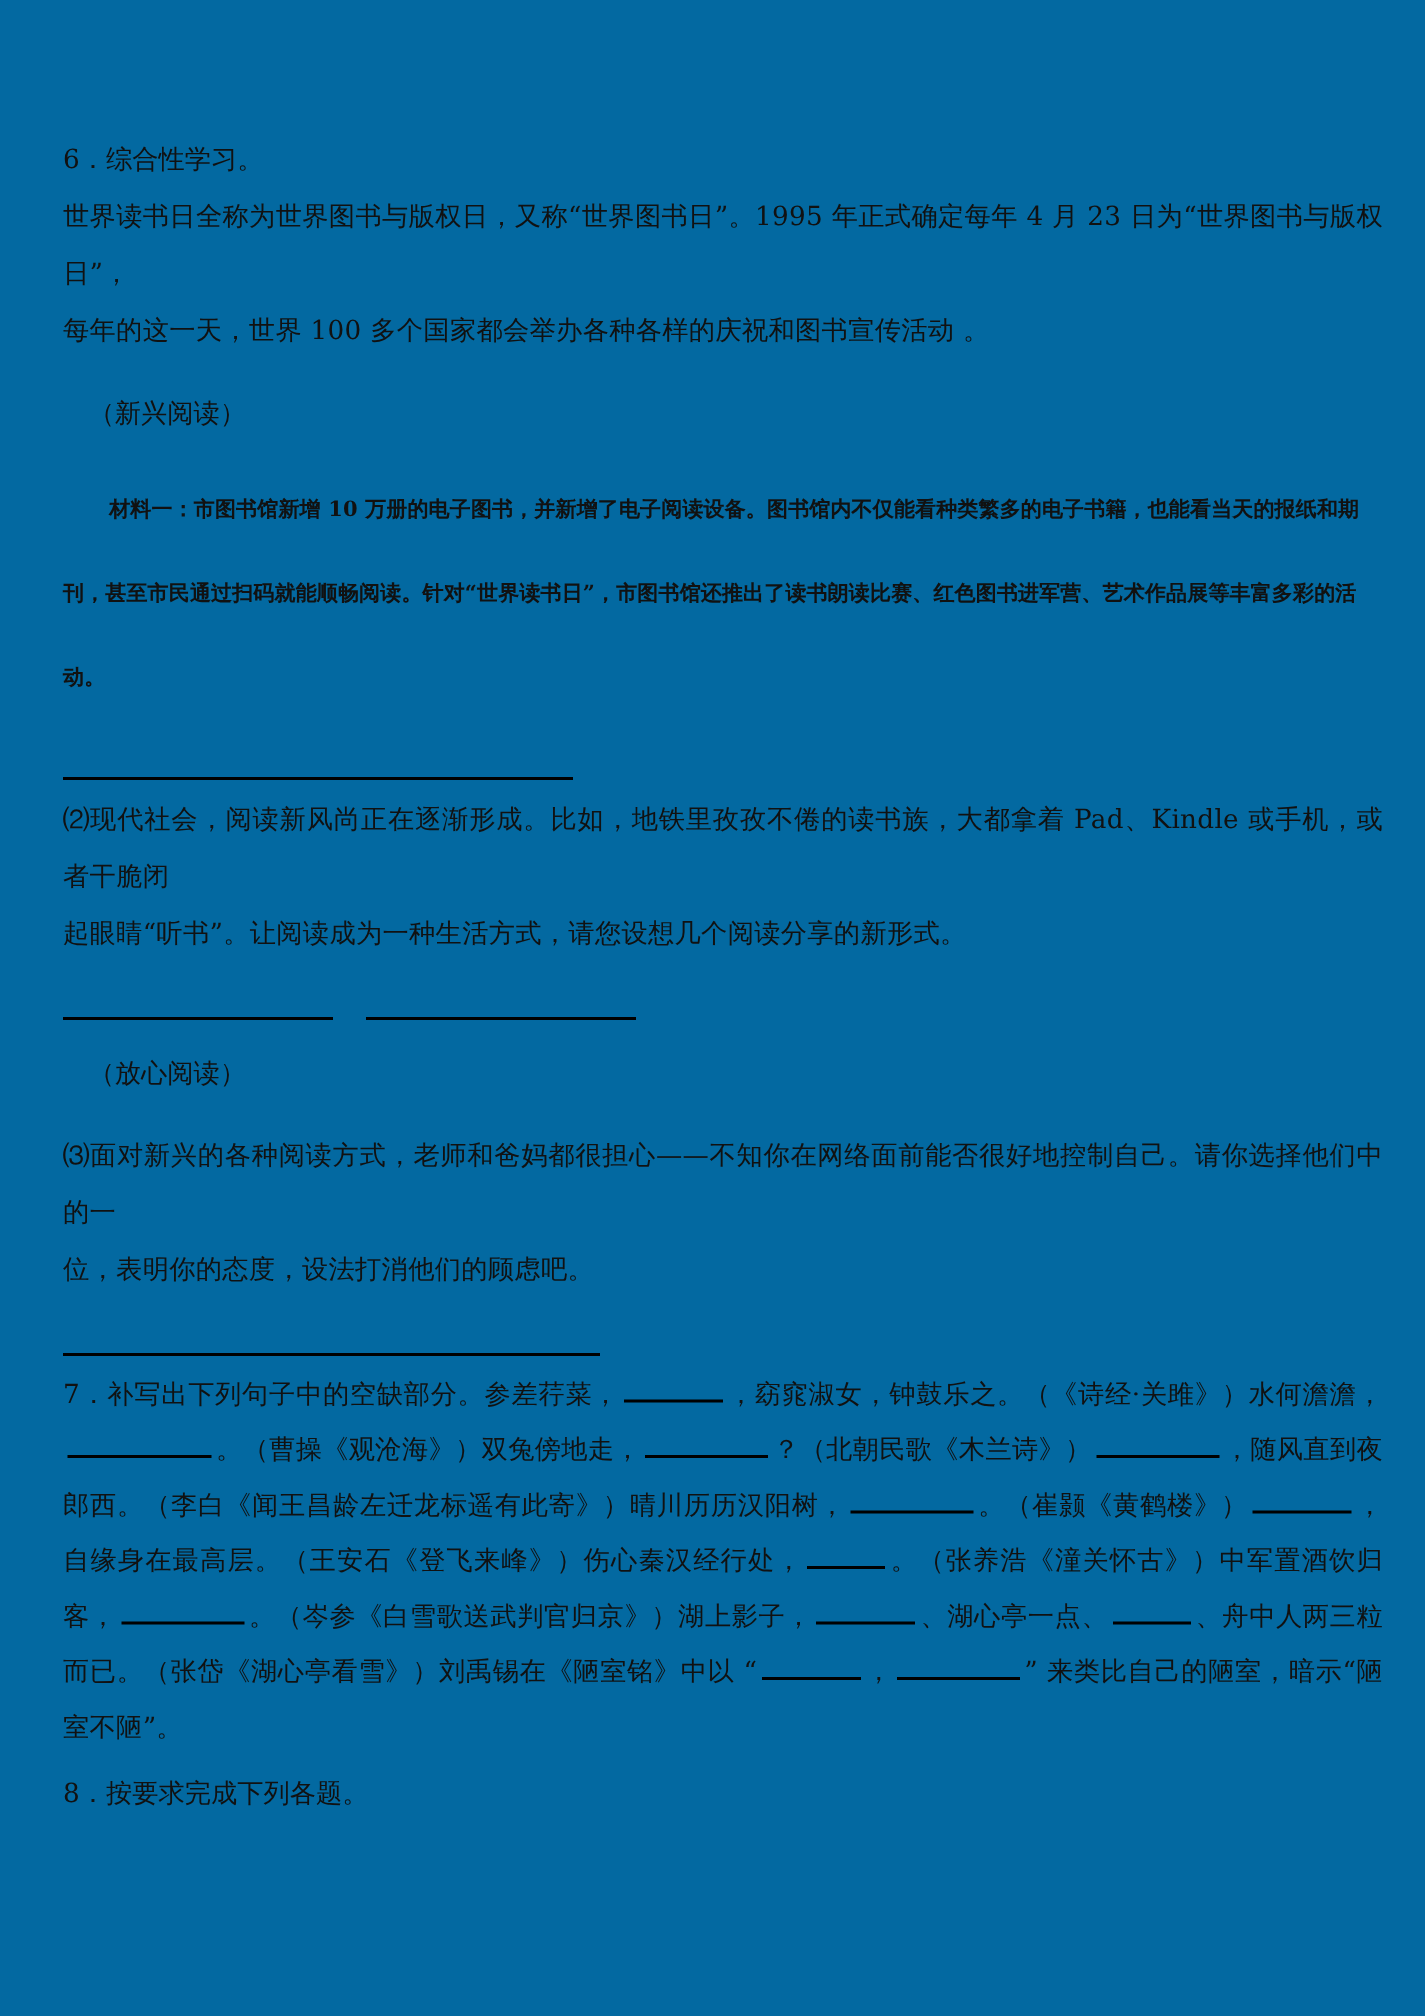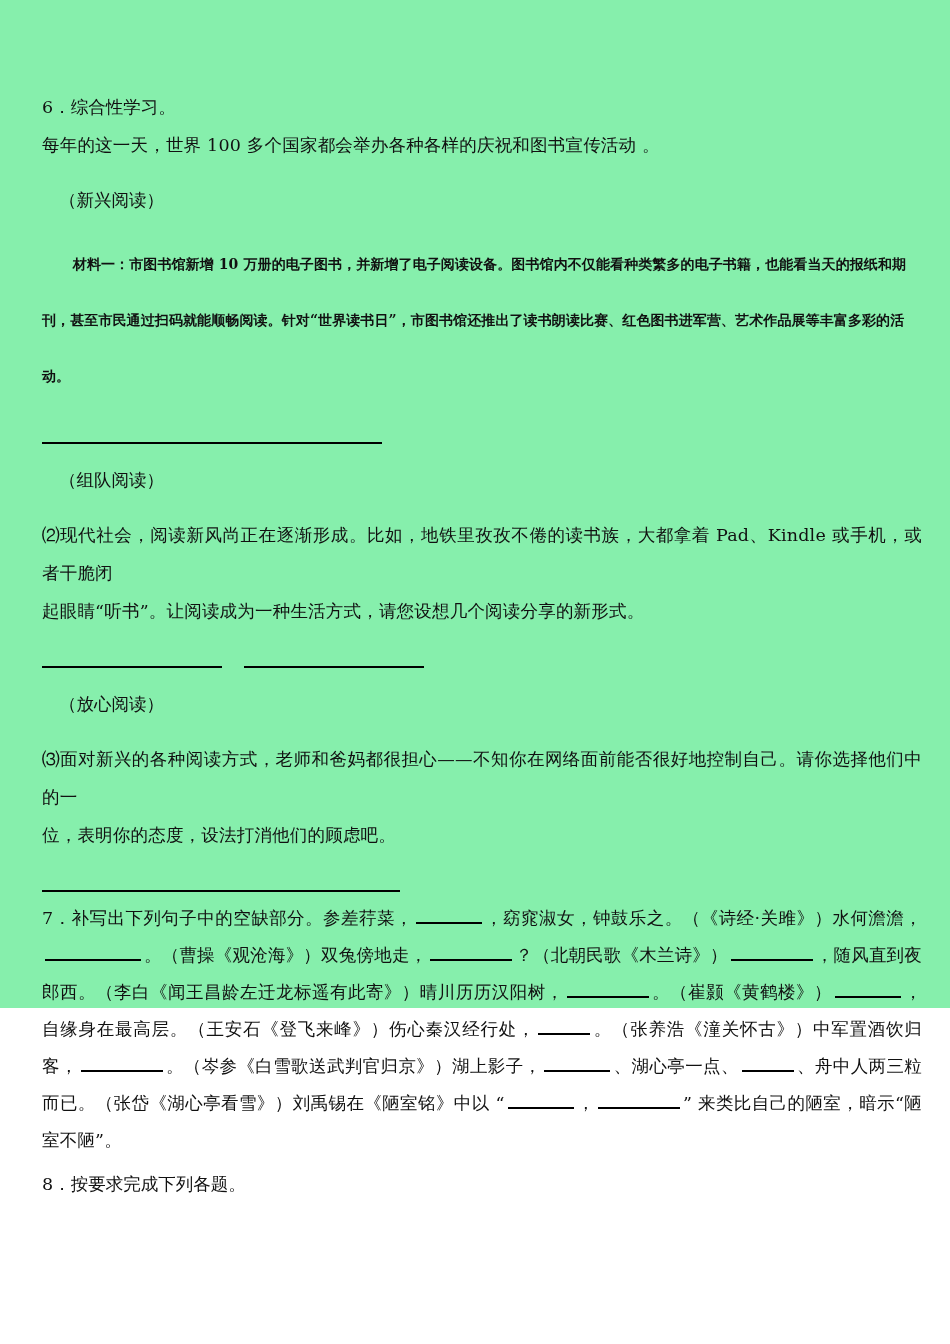--- a/index.html
+++ b/index.html
@@ -10,22 +10,22 @@
   body {
     width: 950px;
     height: 1344px;
     font-family: "DejaVu Serif", "Liberation Serif", serif;
     color: #111111;
     -webkit-font-smoothing: none;
   }
   .page {
     position: relative;
     width: 950px;
-    height: 1008px;
-    background: #86efac;
+    height: 1344px;
+    background: #0369a1;
     box-sizing: border-box;
     padding: 88px 30px 0 42px;
   }
   .content {
     width: 880px;
   }
 
   
   .p {
     font-size: 17.5px;
@@ -89,31 +89,31 @@
   .b-xl { width: 96px; }
 </style>
 </head>
 <body>
 
 <div class="page">
   <div class="content">
 
     <p class="q-head">6．综合性学习。</p>
 
+    <p class="p">世界读书日全称为世界图书与版权日，又称“世界图书日”。1995 年正式确定每年 4 月 23 日为“世界图书与版权日”，</p>
     <p class="p">每年的这一天，世界 100 多个国家都会举办各种各样的庆祝和图书宣传活动 。</p>
 
     <p class="label">（新兴阅读）</p>
 
     <p class="heavy indent2">材料一：市图书馆新增 10 万册的电子图书，并新增了电子阅读设备。图书馆内不仅能看种类繁多的电子书籍，也能看当天的报纸和期刊，甚至市民通过扫码就能顺畅阅读。针对“世界读书日”，市图书馆还推出了读书朗读比赛、红色图书进军营、艺术作品展等丰富多彩的活动。</p>
 
     <div class="ruleblock">
       <div class="rule rule-long"></div>
     </div>
 
-    <p class="label">（组队阅读）</p>
     <p class="p">⑵现代社会，阅读新风尚正在逐渐形成。比如，地铁里孜孜不倦的读书族，大都拿着 Pad、Kindle 或手机，或者干脆闭</p>
     <p class="p">起眼睛“听书”。让阅读成为一种生活方式，请您设想几个阅读分享的新形式。</p>
 
     <div class="ruleblock">
       <div class="rule rule-half"></div>
       <div class="rule rule-half2"></div>
     </div>
 
     <p class="label">（放心阅读）</p>
     <p class="p">⑶面对新兴的各种阅读方式，老师和爸妈都很担心——不知你在网络面前能否很好地控制自己。请你选择他们中的一</p>

